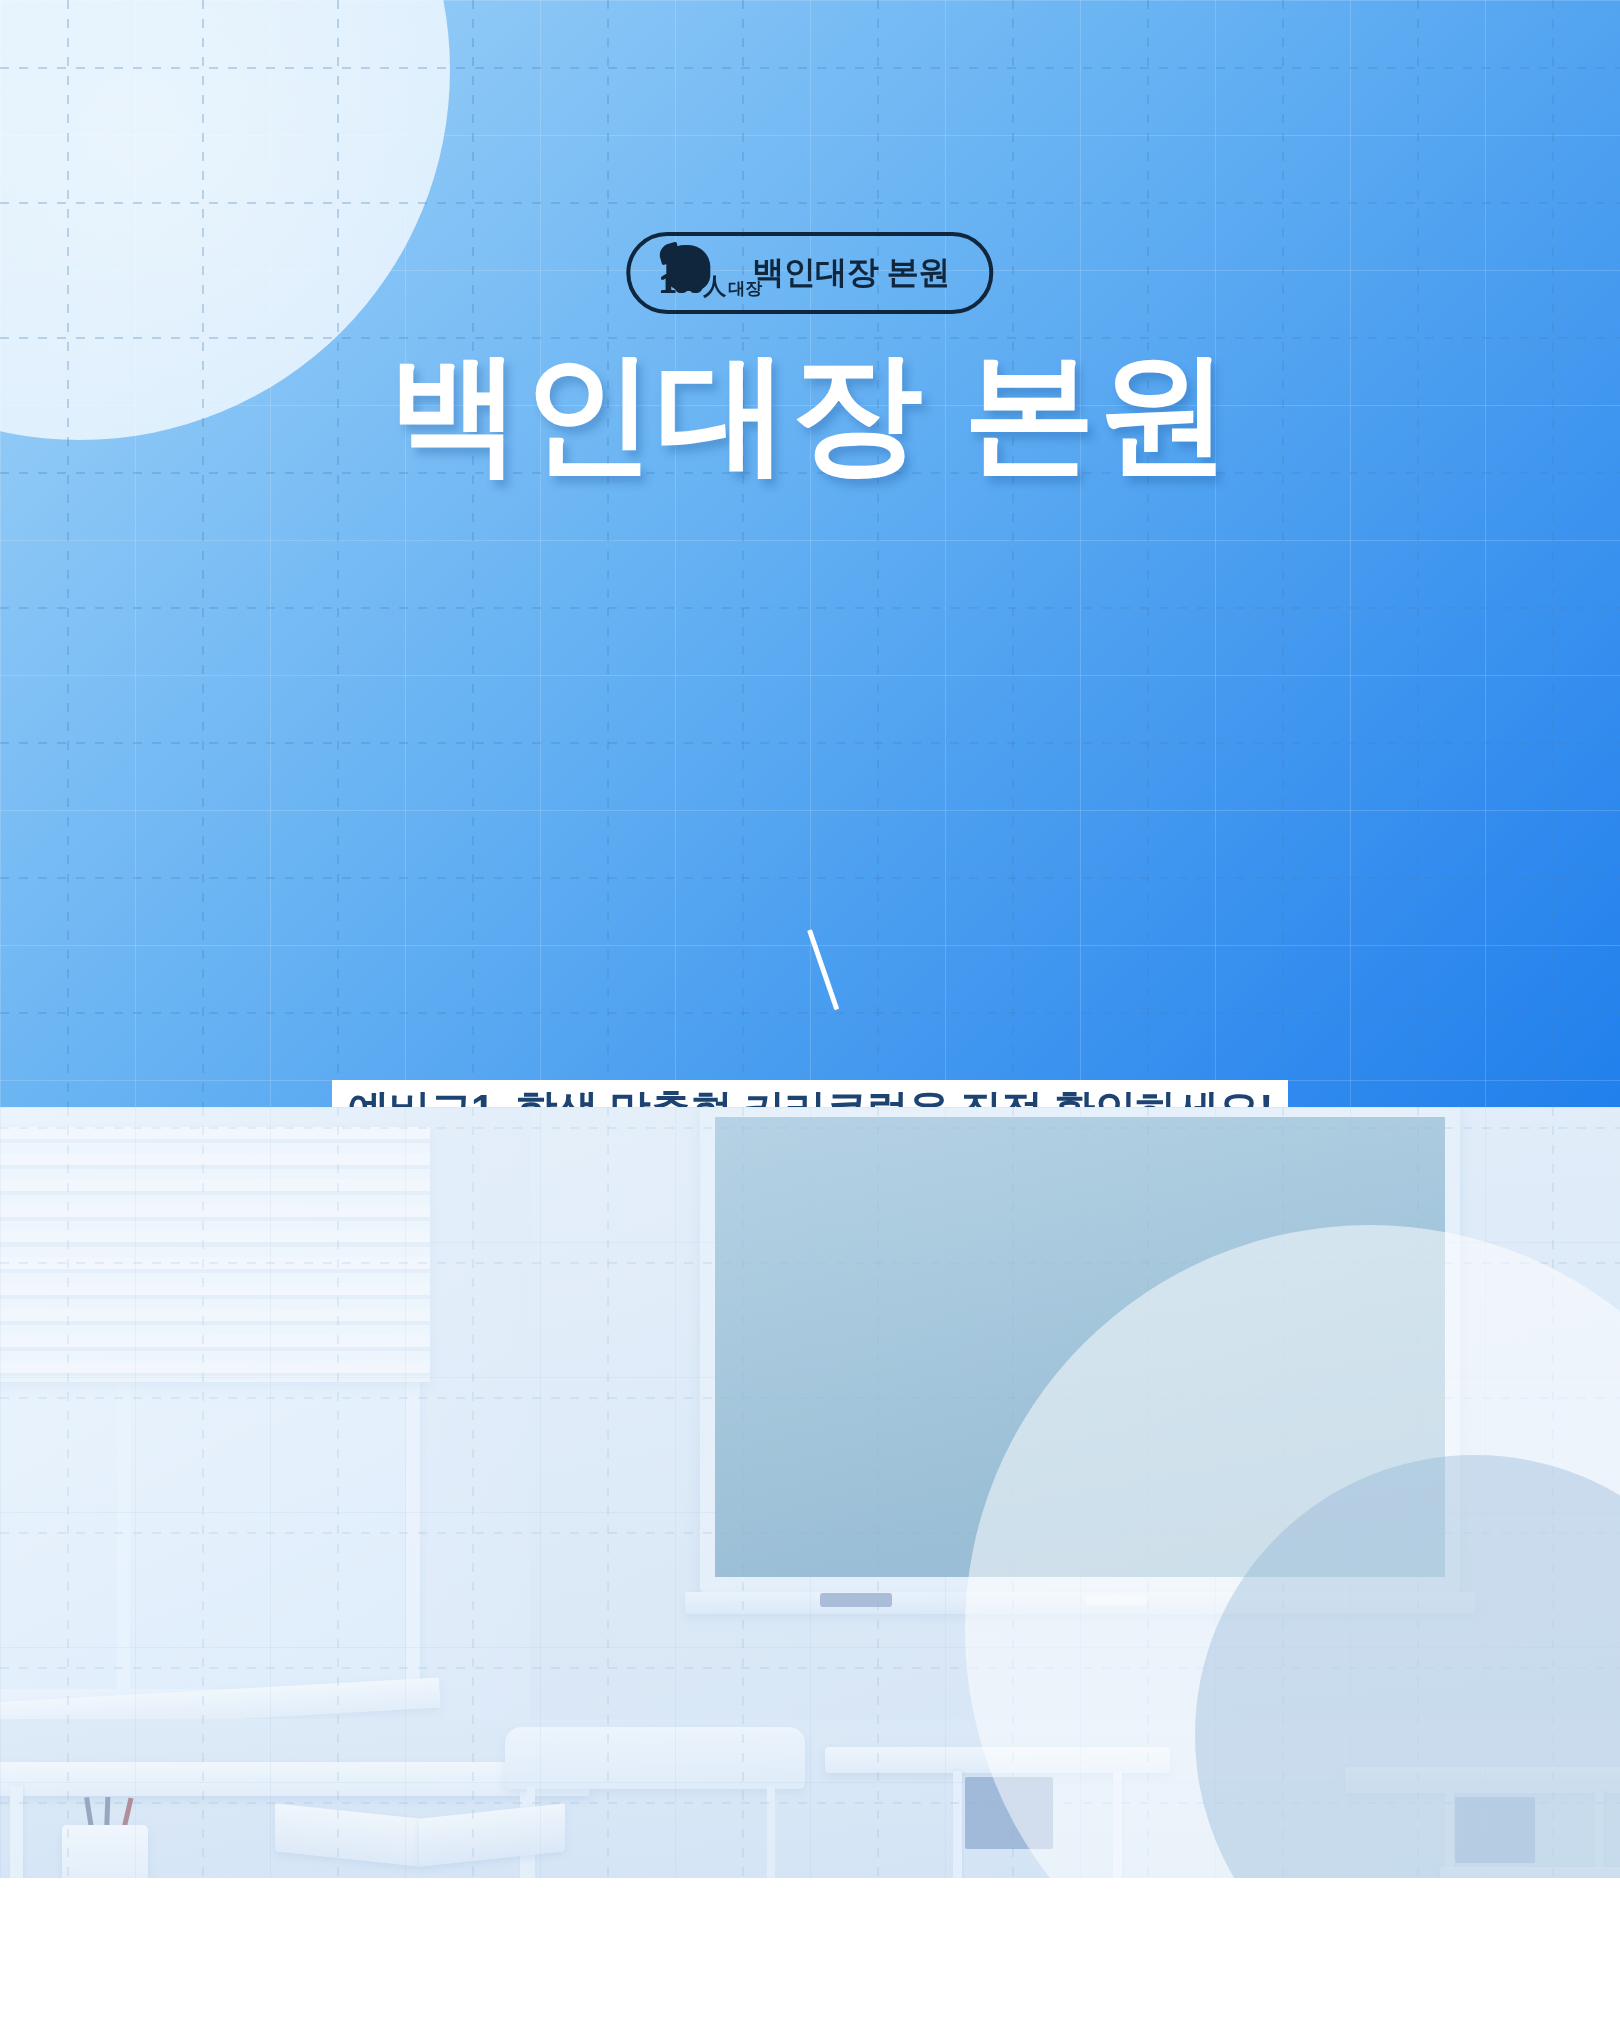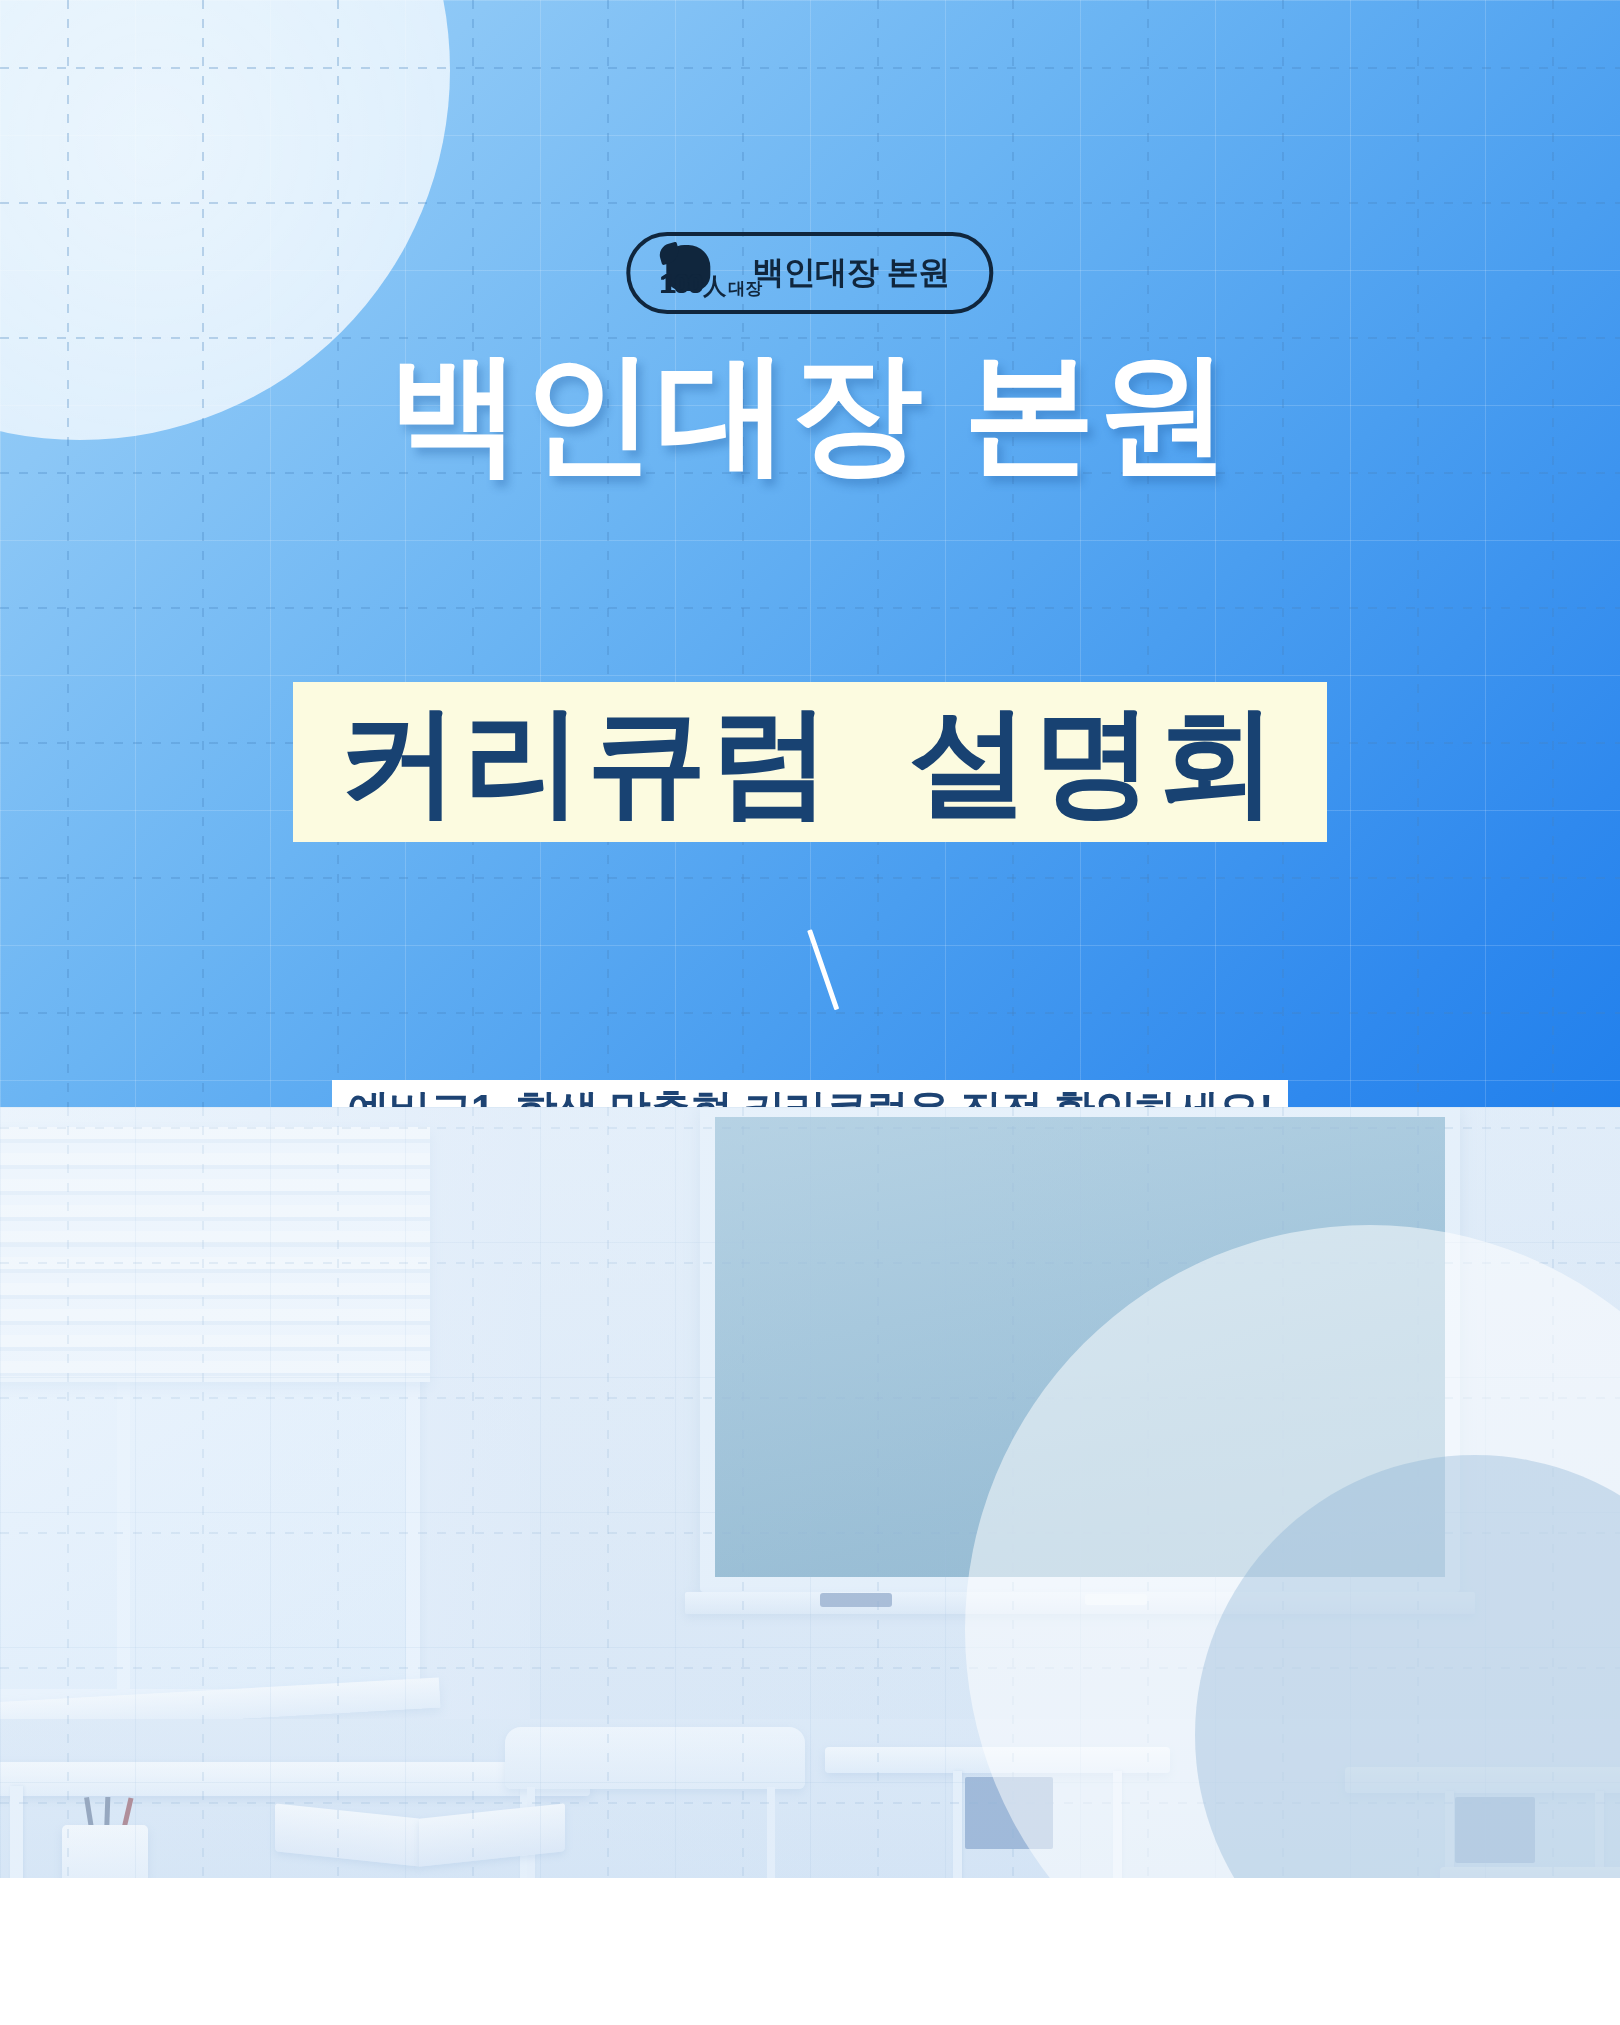--- a/index.html
+++ b/index.html
@@ -410,23 +410,20 @@
         <span class="logo-100">100</span>
           <span class="logo-in">人</span>
           <span class="logo-dae">대장</span>
       </span>
     </span>
     <span class="badge-text">백인대장 본원</span>
   </div>
 
   <div class="headline">백인대장 본원</div>
 
-  <div class="band-wrap">
-    <span class="band">커리큐럼  설명회</span>
-  </div>
 
   <div class="slash">
       <i></i>
     </div>
 
   <div class="sub-wrap">
     <span class="sub">예비고1, 학생 맞춤형 커리큐럼을 직접 확인하세요!</span>
   </div>
 
   <div class="photo">

